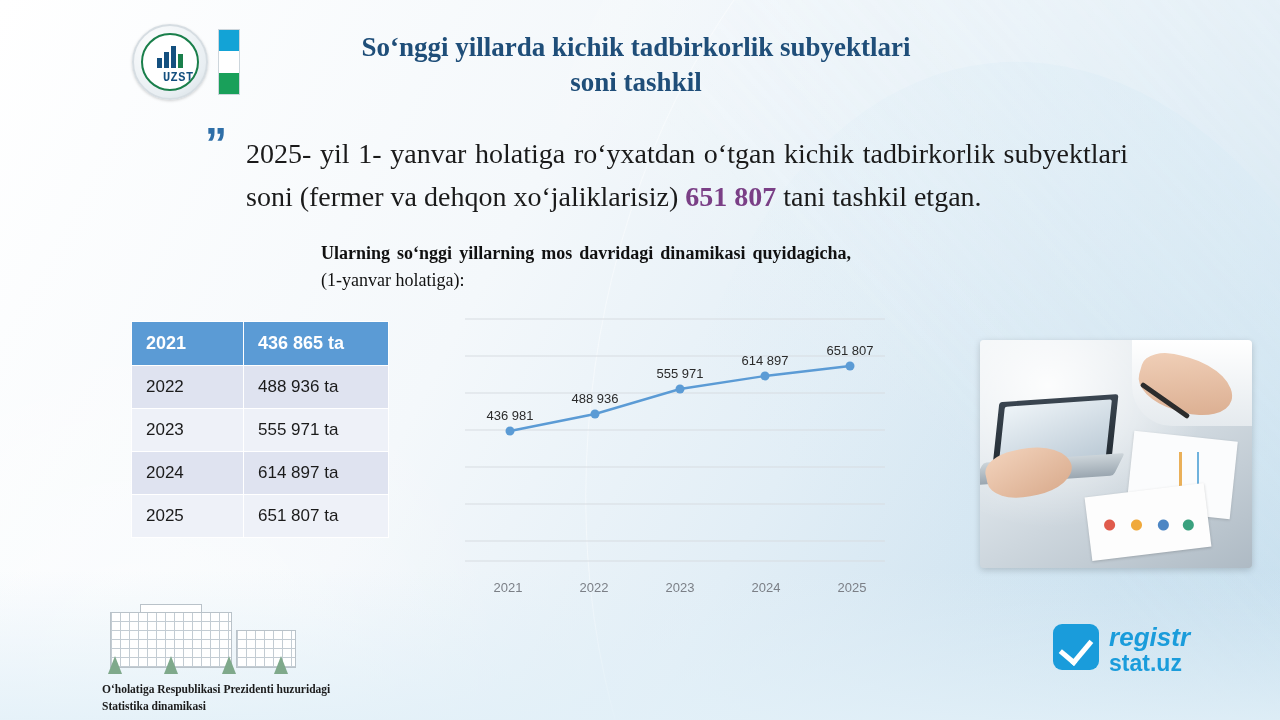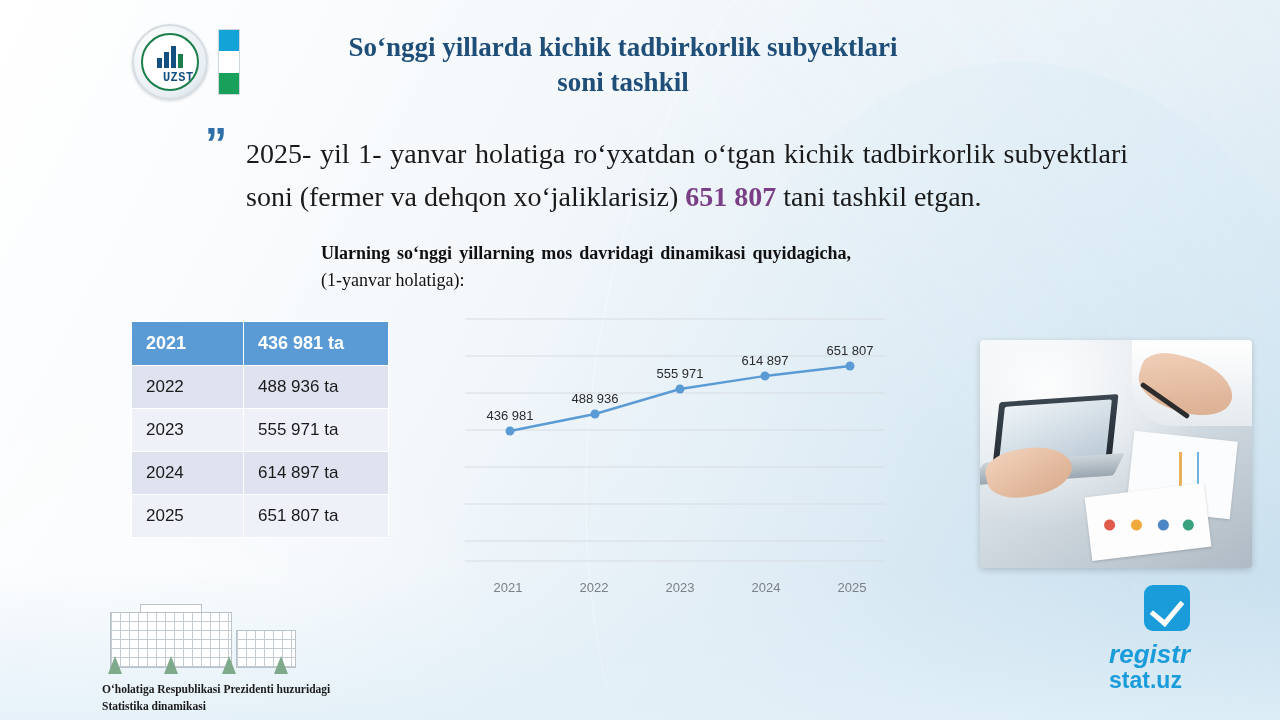--- a/index.html
+++ b/index.html
@@ -102,21 +102,21 @@
     overflow: hidden;
   }
   .flagbar span { display: block; flex: 1; }
   .flagbar .c1 { background: #13a3d6; }
   .flagbar .c2 { background: #ffffff; }
   .flagbar .c3 { background: #19a05a; }
 
   
   #title {
     position: absolute;
-    left: 293px; top: 30px;
+    left: 306px; top: 30px;
     width: 660px;
     text-align: center;
     font-family: "Liberation Serif", serif;
     font-weight: bold;
     font-size: 27px;
     line-height: 1.28;
     color: #1f4e79;
   }
 
   
@@ -335,22 +335,22 @@
     font-family: "Liberation Serif", serif;
     font-size: 11.5px;
     font-weight: bold;
     color: #1b1b1b;
     line-height: 1.45;
   }
 
   
   #registr {
     position: absolute;
-    right: 90px; bottom: 28px;
-    display: flex; align-items: flex-end; gap: 10px; flex-direction: column;
+    right: 90px; bottom: 45px;
+    display: flex; align-items: flex-start; gap: 10px;
   }
   #registr .check {
     width: 46px; height: 46px;
     border-radius: 9px;
     background: #1a9cdb;
     position: relative;
   }
   #registr .check:after {
     content: "";
     position: absolute;
@@ -409,21 +409,21 @@
 </div>
 
 <div id="subtitle">
   <b>Ularning so‘nggi yillarning mos davridagi dinamikasi quyidagicha,</b><span> (1-yanvar holatiga):</span>
 </div>
 
 <table id="table">
   <tbody>
     <tr class="head">
       <td class="year">2021</td>
-      <td class="val">436 981 ta</td>
+      <td class="val">436 865 ta</td>
     </tr>
     <tr class="alt">
       <td class="year">2022</td>
       <td class="val">488 936 ta</td>
     </tr>
     <tr class="plain">
       <td class="year">2023</td>
       <td class="val">555 971 ta</td>
     </tr>
     <tr class="alt">

